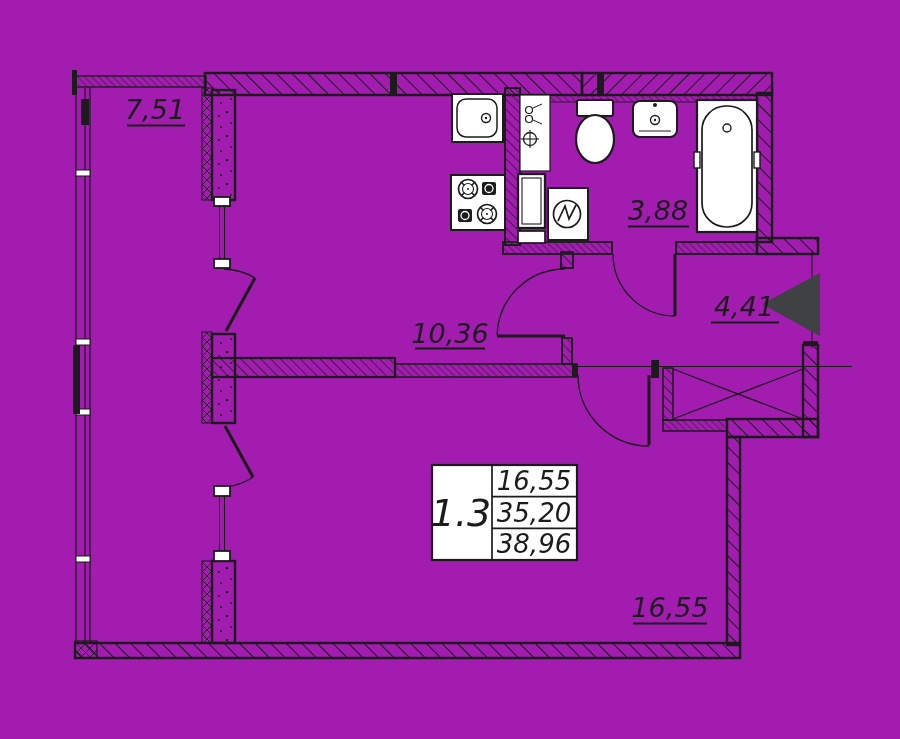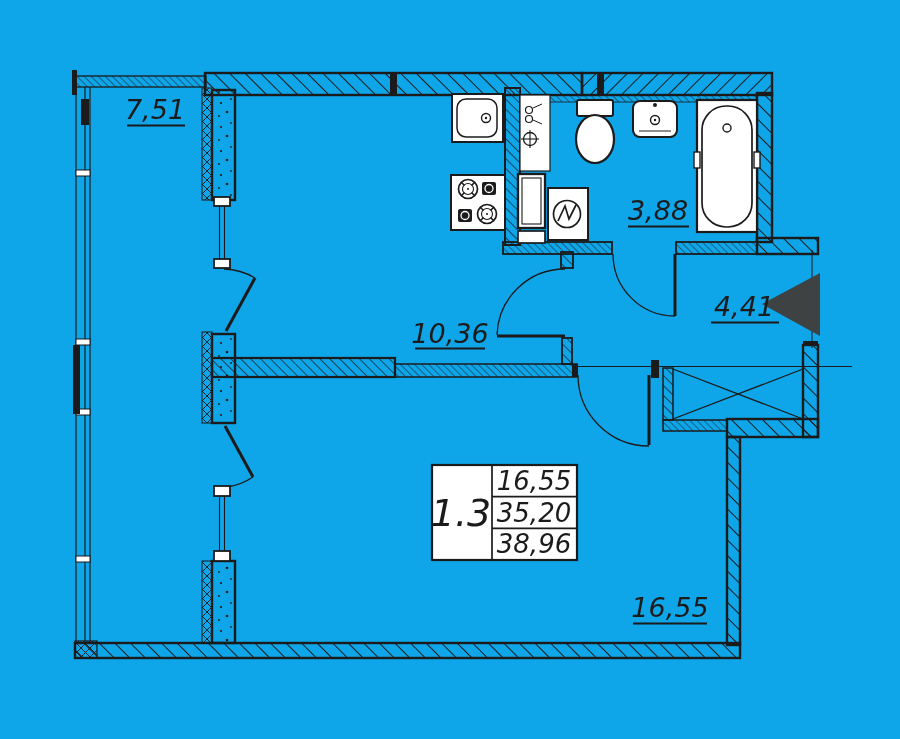--- a/index.html
+++ b/index.html
@@ -1,16 +1,16 @@
 <!DOCTYPE html>
 <html><head>
 <meta charset="utf-8">
 <style>
   html,body{margin:0;padding:0;background:#ffffff;}
-  .canvas{position:relative;width:900px;height:739px;background:#0ea5e9;overflow:hidden;
+  .canvas{position:relative;width:900px;height:739px;background:#a21caf;overflow:hidden;
           font-family:"DejaVu Sans",sans-serif;}
   svg{position:absolute;left:0;top:0;}
   .ln{stroke:#1b1b1b;fill:none;}
   .wall{stroke:#1b1b1b;}
   .lbl{font:italic 27px "DejaVu Sans",sans-serif;fill:#1b1b1b;}
   .stampnum{font:italic 26px "DejaVu Sans",sans-serif;fill:#1b1b1b;}
   .stampunit{font:italic 38px "DejaVu Sans",sans-serif;fill:#1b1b1b;}
 </style>
 </head>
 <body>

